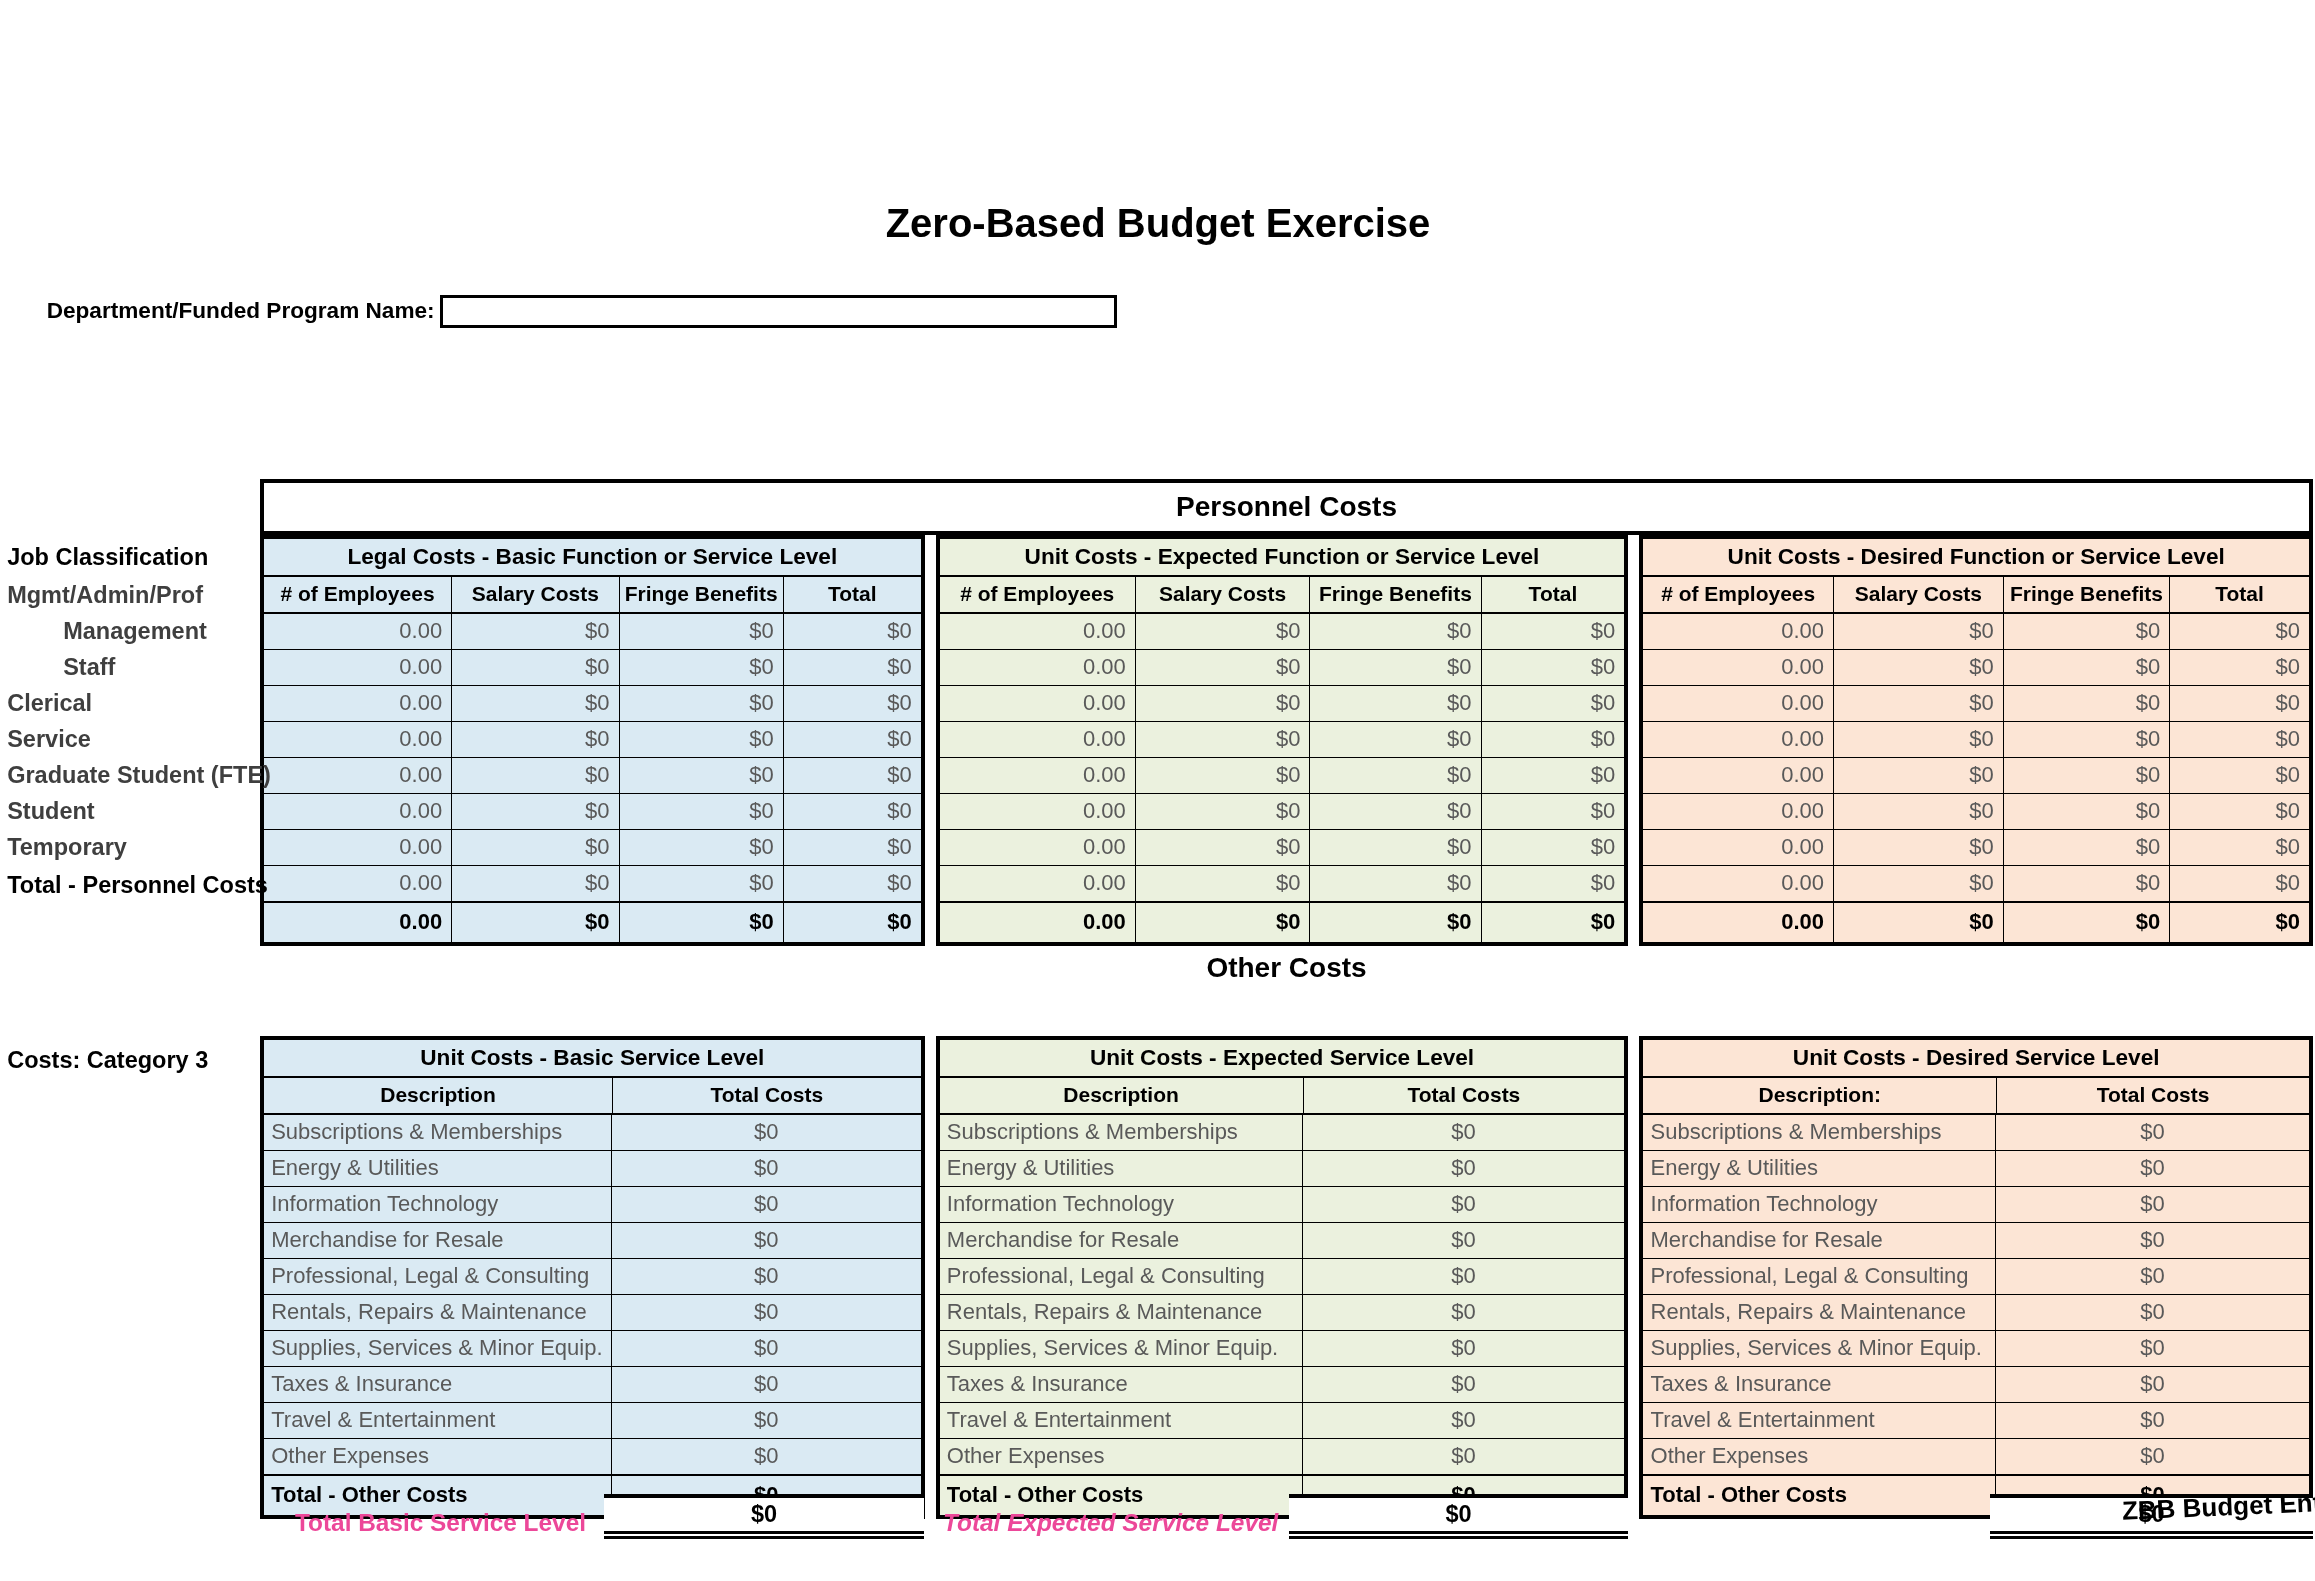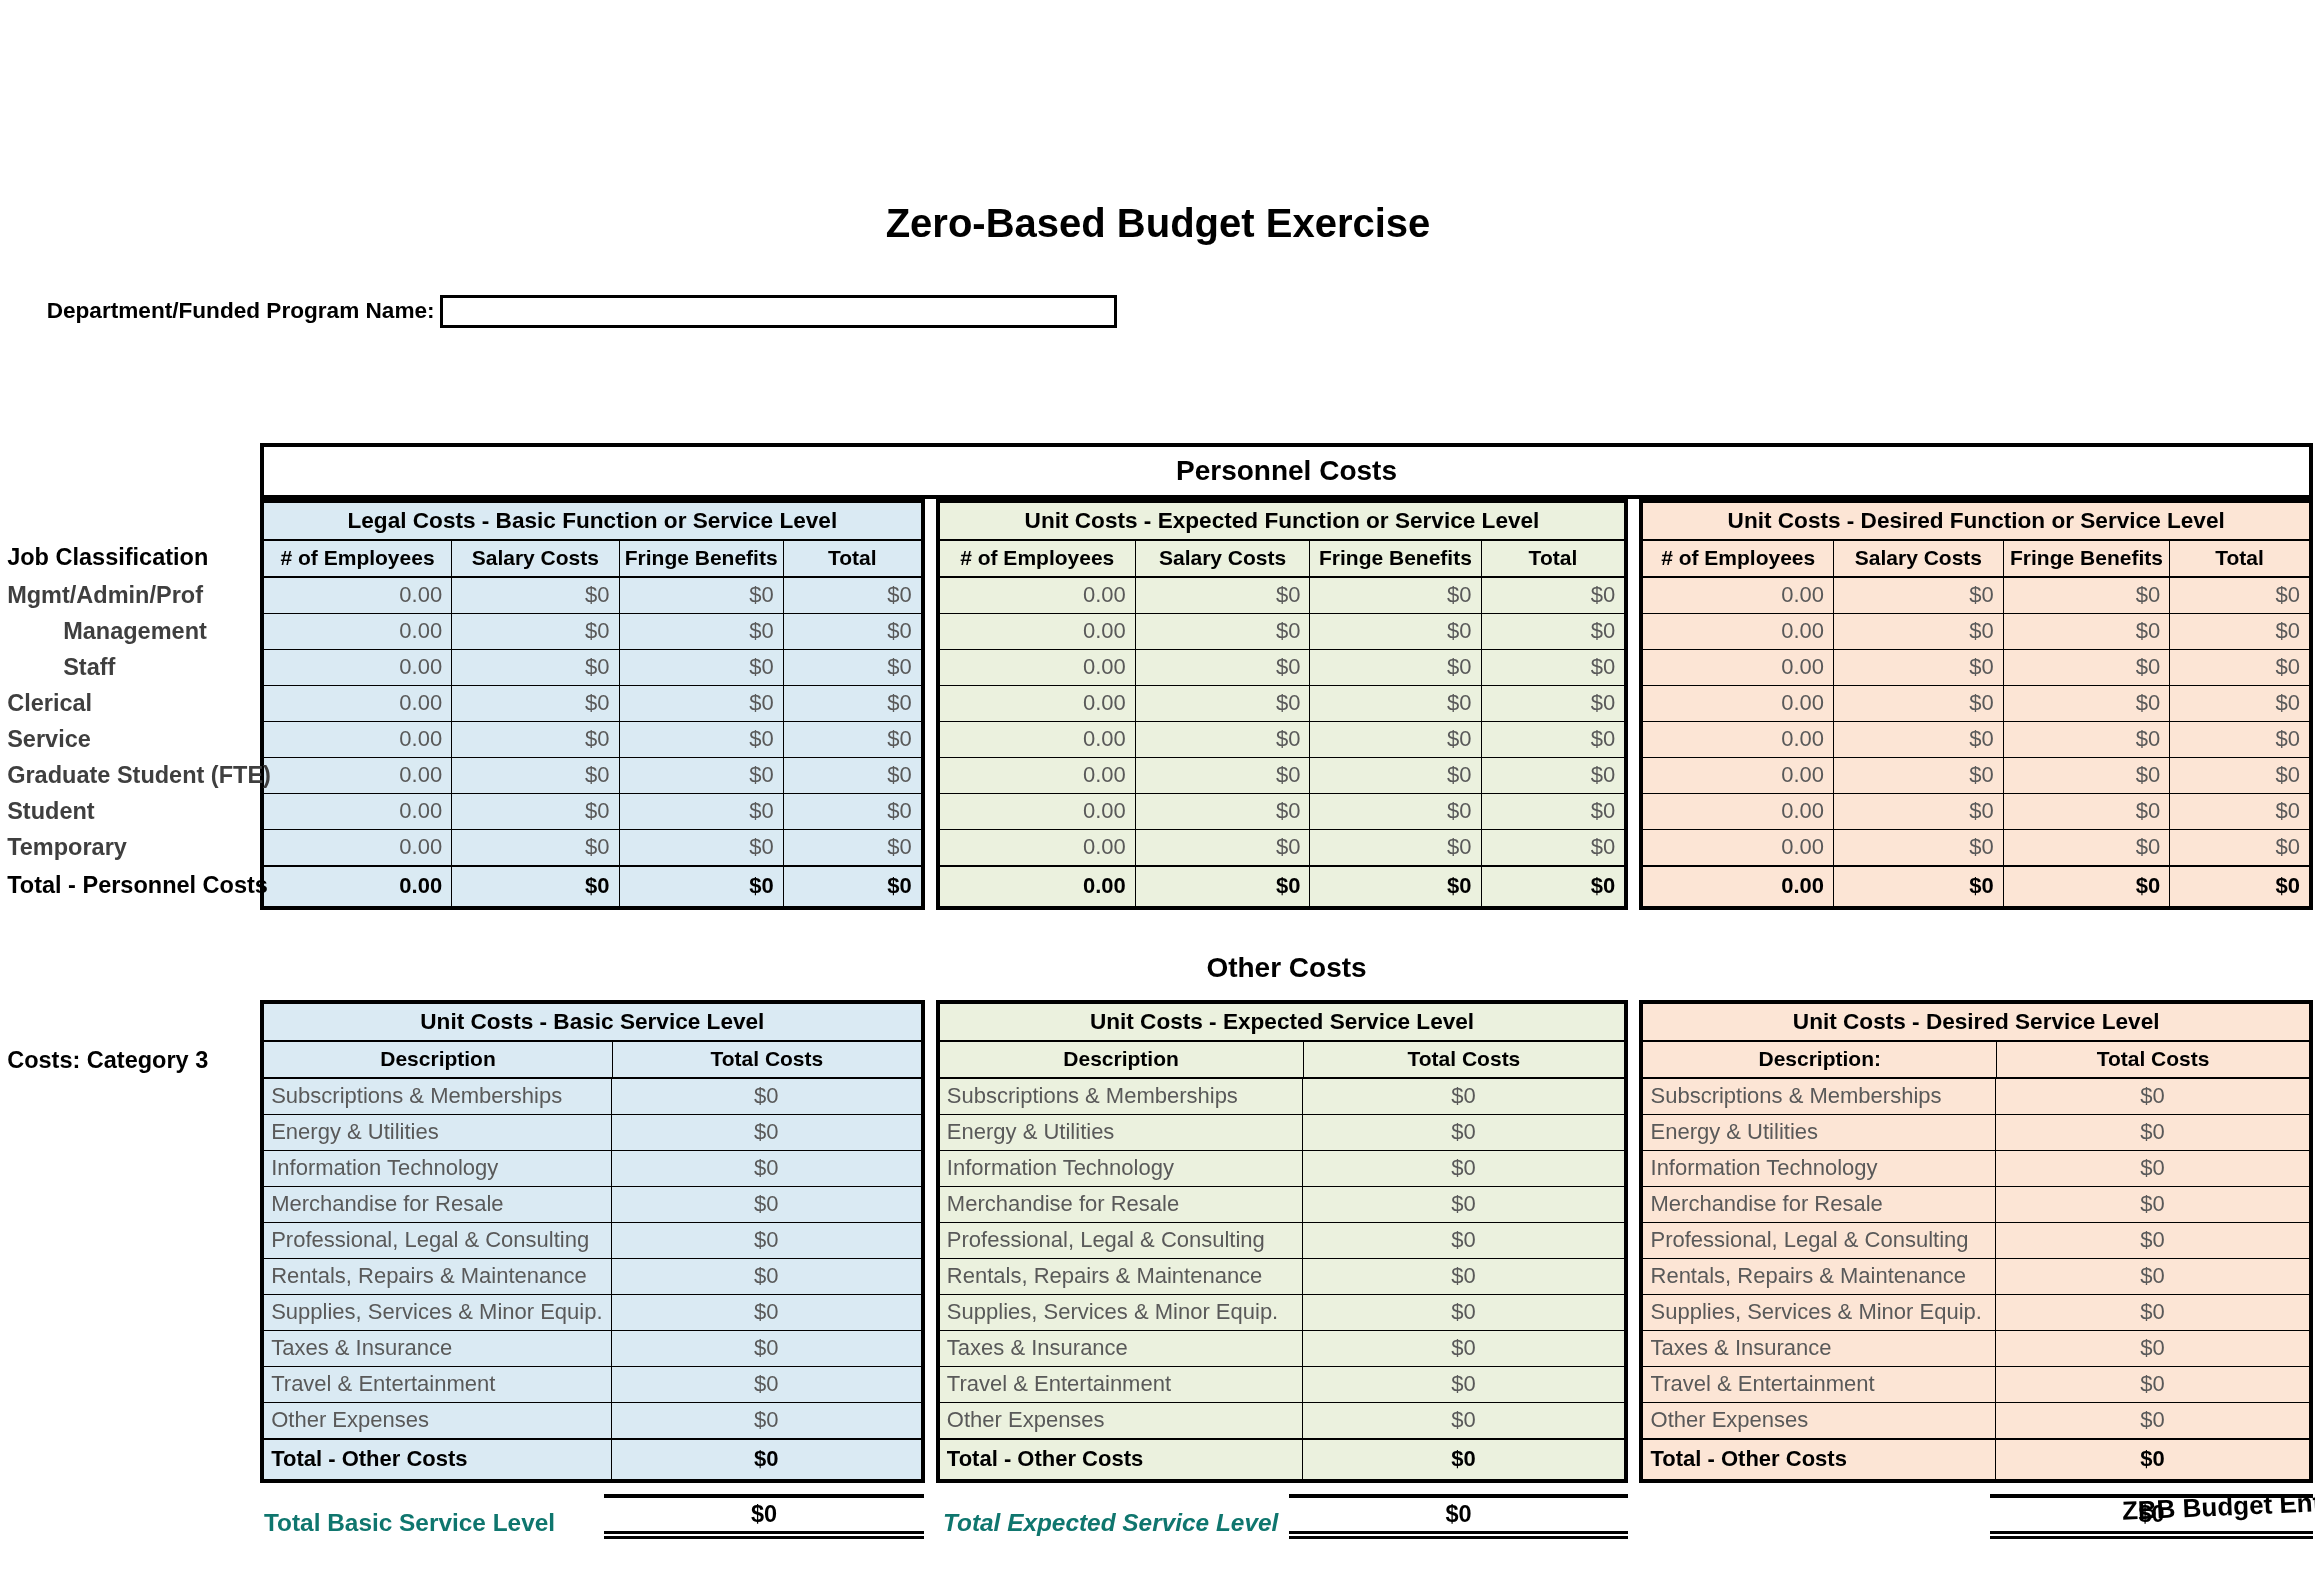--- a/index.html
+++ b/index.html
@@ -21,21 +21,21 @@
   .page-title { position:absolute; left:0; top:201px; width:2316px; text-align:center; font-size:40px; font-weight:bold; color:#000; }
 
   
   #form-area { position:absolute; left:0; top:295px; }
   .form-row { display:flex; height:33px; }
   .form-row + .form-row { margin-top:-3.6px; }
   .form-label { width:440px; text-align:right; font-weight:bold; font-size:22.6px; line-height:31px; padding-right:5.4px; color:#000; white-space:nowrap; }
   .form-input { width:677px; height:33px; border:3.6px solid #000; background:#fff; font-size:22px; padding:0 7.2px; outline:none; }
 
   
-  .tbl { position:absolute; left:260px; width:2053px; }
+  .tbl { position:absolute; left:260px; width:2053px;margin-top:36px; }
   .banner { height:56px; border:4.5px solid #000; background:#fff; text-align:center; font-weight:bold; font-size:28px; line-height:47px; }
   .sections { display:flex; }
   .sec { border:4.5px solid #000; }
   .sec-basic    { width:665px; }
   .sec-expected { width:693px; margin-left:11px; }
   .sec-desired  { width:674px; margin-left:11px; }
   .sec-title { height:38px; line-height:35px; text-align:center; font-weight:bold; font-size:22.6px; border-bottom:2.7px solid #000; color:#000; }
   .cols { display:flex; height:37px; border-bottom:2.7px solid #000; }
   .col-h { line-height:34px; text-align:center; font-weight:bold; font-size:21px; color:#000; overflow:hidden; white-space:nowrap; }
   .col-h + .col-h { border-left:1.8px solid #000; }
@@ -57,21 +57,21 @@
   .side-labels { position:absolute; left:7.2px; width:251px; }
   .side-h { height:37px; line-height:34px; font-weight:bold; font-size:23.5px; color:#000; white-space:nowrap; }
   .side-r { height:36px; line-height:36px; font-weight:bold; font-size:23.5px; color:#3f3f3f; white-space:nowrap; }
   .side-r.indent { padding-left:56px; }
   .side-t { height:40px; line-height:40px; font-weight:bold; font-size:23.5px; color:#000; white-space:nowrap; }
 
   .sub-title { position:absolute; width:2053px; left:260px; text-align:center; font-weight:bold; font-size:28px; color:#000; }
   .cat-label { position:absolute; left:7.2px; font-weight:bold; font-size:23.5px; color:#000; white-space:nowrap; }
 
   
-  .ft-label { position:absolute; font-weight:bold; font-size:24.4px; color:#0f766e; text-align:left; line-height:45px; white-space:nowrap; }
+  .ft-label { position:absolute; font-weight:bold; font-size:24.4px; color:#ec4899; text-align:right; line-height:45px; white-space:nowrap; }
   .ft-box { position:absolute; height:45px; border-top:4.5px solid #000; border-bottom:8.1px double #000; background:#fff; text-align:center; font-weight:bold; font-size:23.5px; line-height:33px; color:#000; }
   .sheet-label { position:absolute; left:2122px; top:1491px; font-weight:bold; font-size:26px; color:#000; transform:rotate(-2.5deg); white-space:nowrap; z-index:5; }
 </style>
 </head>
 <body>
 
 <div id="page">
 
 
   <div class="page-title">Zero-Based Budget Exercise</div>

